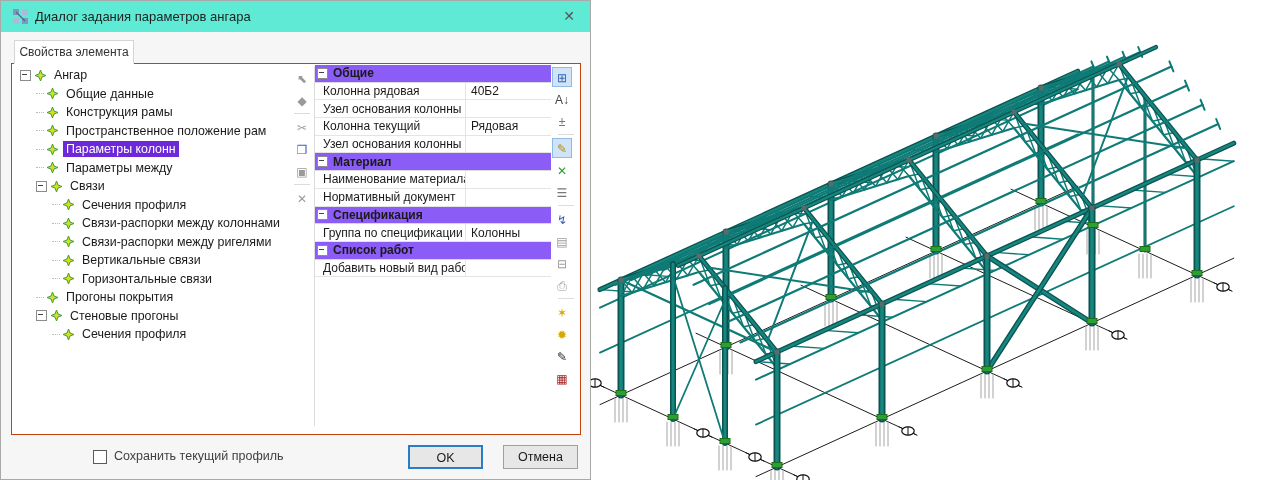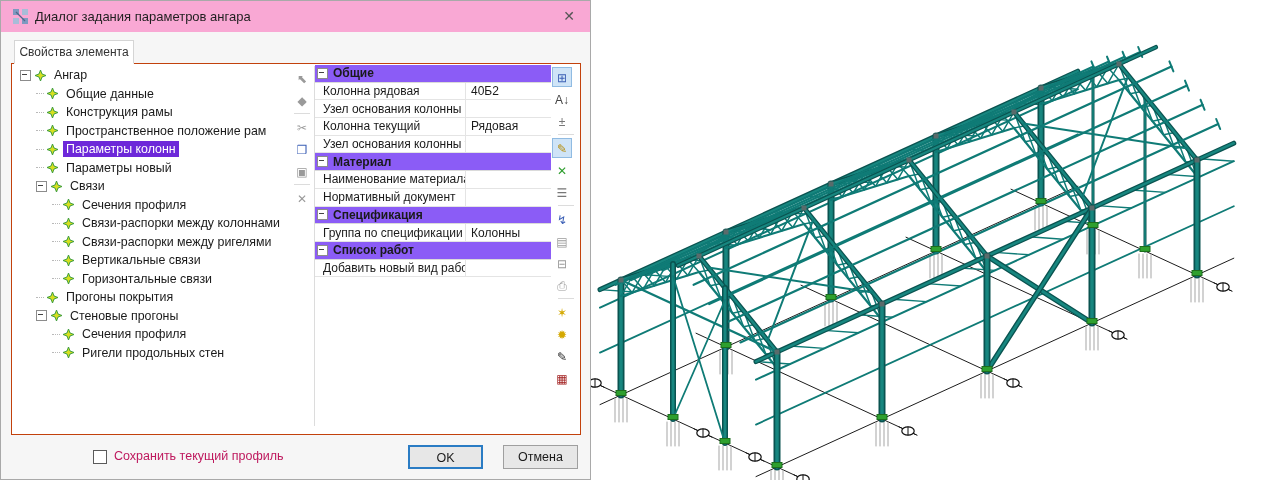--- a/index.html
+++ b/index.html
@@ -1,20 +1,20 @@
 <!DOCTYPE html>
 <html><head>
 <meta charset="utf-8">
 <style>
   html,body{margin:0;padding:0;background:#ffffff;font-family:"Liberation Sans",sans-serif;}
   #stage{position:relative;width:1280px;height:480px;background:#ffffff;overflow:hidden;}
   
   .win{position:absolute;left:0;top:0;width:591px;height:480px;background:#f6f6f6;
        border:1px solid #a9a9a9;box-sizing:border-box;}
-  .titlebar{position:absolute;left:0;top:0;width:100%;height:31px;background:#f9a8d4;}
+  .titlebar{position:absolute;left:0;top:0;width:100%;height:31px;background:#5eead4;}
   .title-text{position:absolute;left:34px;top:8px;font-size:13px;color:#1f1f1f;white-space:nowrap;}
   .app-icon{position:absolute;left:11px;top:7px;width:17px;height:17px;}
   .close-btn{position:absolute;right:6px;top:3px;width:30px;height:25px;text-align:center;
              line-height:25px;font-size:14px;color:#555;cursor:default;}
   .tab{position:absolute;left:13px;top:39px;width:120px;height:24px;background:#ffffff;
        border:1px solid #d5d5d5;border-bottom:1px solid #ffffff;z-index:3;box-sizing:border-box;
        font-size:12px;color:#333;text-align:center;line-height:22px;white-space:nowrap;}
   .panel{position:absolute;left:10px;top:62px;width:570px;height:372px;background:#ffffff;
          border:1px solid #c2410c;box-sizing:border-box;z-index:2;}
   
@@ -43,21 +43,21 @@
         margin:0 5px 0 2px;position:relative;flex:0 0 auto;}
   .gbox::after{content:"";position:absolute;left:1px;top:3px;width:5px;height:1px;background:#444;}
   .glabel{width:142px;padding-left:8px;white-space:nowrap;overflow:hidden;flex:0 0 auto;}
   .gvalue{flex:1;border-left:1px solid #e4e4e4;padding-left:5px;white-space:nowrap;overflow:hidden;height:100%;
           display:flex;align-items:center;}
   
   .rtools{position:absolute;left:540px;top:1px;width:28px;}
   
   .chk{position:absolute;left:92px;top:449px;width:14px;height:14px;border:1px solid #5a5a5a;
        background:#ffffff;box-sizing:border-box;}
-  .chk-label{position:absolute;left:113px;top:448px;font-size:12.5px;color:#be185d;white-space:nowrap;}
+  .chk-label{position:absolute;left:113px;top:448px;font-size:12.5px;color:#404040;white-space:nowrap;}
   .btn{position:absolute;top:444px;height:24px;background:#e7e7e7;font-size:12.5px;color:#1a1a1a;
        text-align:center;line-height:22px;box-sizing:border-box;}
   .btn-ok{left:407px;width:75px;border:2px solid #2a7cc4;}
   .btn-cancel{left:502px;width:75px;border:1px solid #9f9f9f;}
   
   .viewport{position:absolute;left:591px;top:0;width:689px;height:480px;background:#ffffff;}
 </style>
 </head>
 <body>
 
@@ -113,21 +113,21 @@
             <span class="ticon"><svg width="11" height="11" viewBox="0 0 11 11">
                 <path d="M5.5 0 L7 4 L11 5.5 L7 7 L5.5 11 L4 7 L0 5.5 L4 4 Z" fill="#d6df1f" stroke="#3f9e3f" stroke-width="1"></path>
               </svg></span>
             <span class="tlabel sel">Параметры колонн</span>
           </div>
           <div class="trow" style="padding-left: 22px;">
             <span class="tstub"></span>
             <span class="ticon"><svg width="11" height="11" viewBox="0 0 11 11">
                 <path d="M5.5 0 L7 4 L11 5.5 L7 7 L5.5 11 L4 7 L0 5.5 L4 4 Z" fill="#d6df1f" stroke="#3f9e3f" stroke-width="1"></path>
               </svg></span>
-            <span class="tlabel">Параметры новый</span>
+            <span class="tlabel">Параметры между</span>
           </div>
           <div class="trow" style="padding-left: 22px;">
             <span class="tbox"></span>
             <span class="ticon"><svg width="11" height="11" viewBox="0 0 11 11">
                 <path d="M5.5 0 L7 4 L11 5.5 L7 7 L5.5 11 L4 7 L0 5.5 L4 4 Z" fill="#d6df1f" stroke="#3f9e3f" stroke-width="1"></path>
               </svg></span>
             <span class="tlabel">Связи</span>
           </div>
           <div class="trow" style="padding-left: 38px;">
             <span class="tstub"></span>
@@ -177,27 +177,20 @@
                 <path d="M5.5 0 L7 4 L11 5.5 L7 7 L5.5 11 L4 7 L0 5.5 L4 4 Z" fill="#d6df1f" stroke="#3f9e3f" stroke-width="1"></path>
               </svg></span>
             <span class="tlabel">Стеновые прогоны</span>
           </div>
           <div class="trow" style="padding-left: 38px;">
             <span class="tstub"></span>
             <span class="ticon"><svg width="11" height="11" viewBox="0 0 11 11">
                 <path d="M5.5 0 L7 4 L11 5.5 L7 7 L5.5 11 L4 7 L0 5.5 L4 4 Z" fill="#d6df1f" stroke="#3f9e3f" stroke-width="1"></path>
               </svg></span>
             <span class="tlabel">Сечения профиля</span>
-          </div>
-          <div class="trow" style="padding-left: 38px;">
-            <span class="tstub"></span>
-            <span class="ticon"><svg width="11" height="11" viewBox="0 0 11 11">
-                <path d="M5.5 0 L7 4 L11 5.5 L7 7 L5.5 11 L4 7 L0 5.5 L4 4 Z" fill="#d6df1f" stroke="#3f9e3f" stroke-width="1"></path>
-              </svg></span>
-            <span class="tlabel">Ригели продольных стен</span>
           </div>
         </div>
       <div class="ltools">
           <div class="toolbtn" style="color: rgb(154, 154, 154);">⬉</div>
           <div class="toolbtn" style="color: rgb(154, 154, 154);">◆</div>
           <div class="tsep"></div>
           <div class="toolbtn" style="color: rgb(154, 154, 154);">✂</div>
           <div class="toolbtn" style="color: rgb(59, 95, 181);">❐</div>
           <div class="toolbtn" style="color: rgb(154, 154, 154);">▣</div>
           <div class="tsep"></div>

